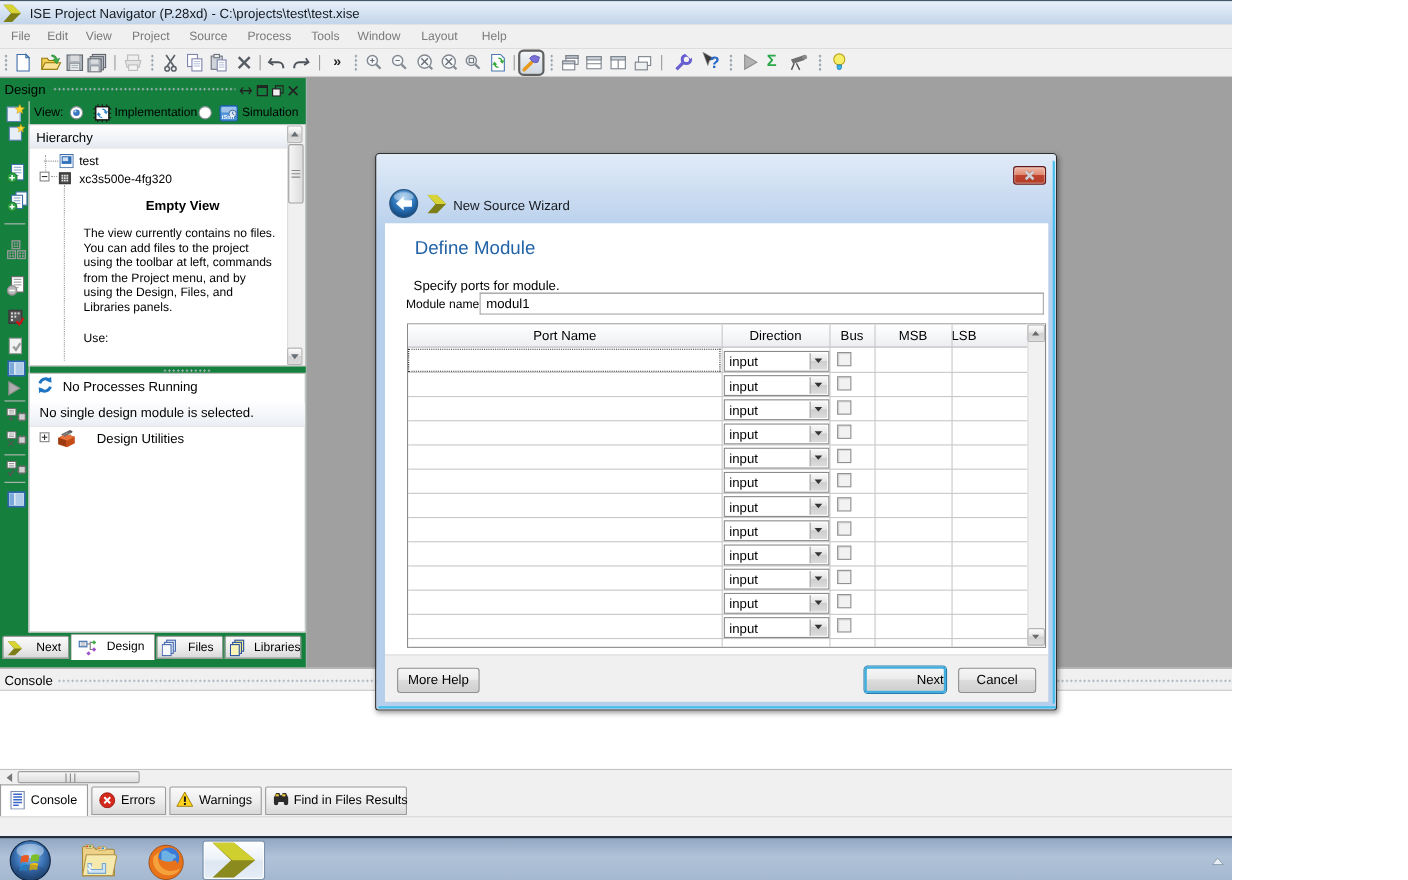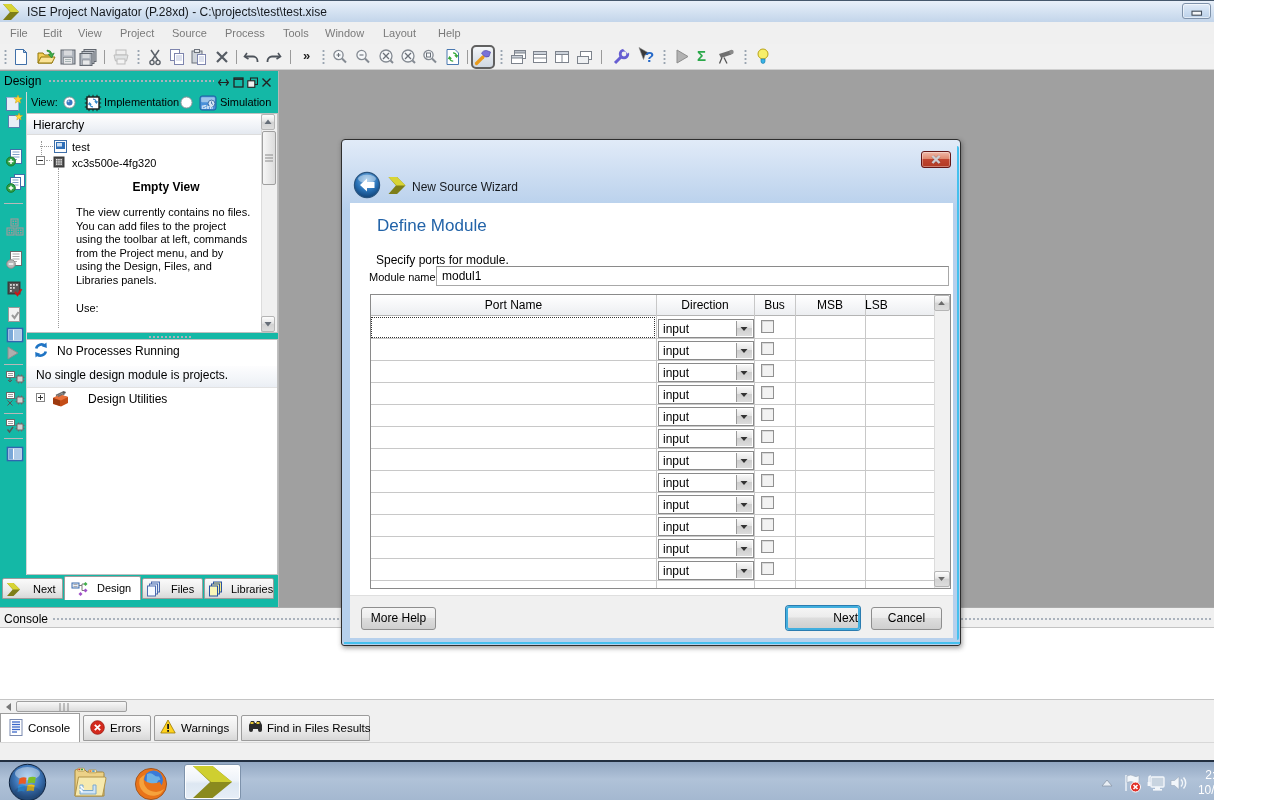--- a/index.html
+++ b/index.html
@@ -1,28 +1,28 @@
 <!DOCTYPE html>
 <html><head><meta charset="utf-8">
 <style>
 html,body{margin:0;padding:0;}
-#screen{position:relative;width:1214px;height:800px;overflow:hidden;font-family:"Liberation Sans",sans-serif;background:#a0a0a0;}
+#screen{position:relative;width:1120px;height:800px;overflow:hidden;font-family:"Liberation Sans",sans-serif;background:#a0a0a0;}
 .a{position:absolute;}
 .txt{position:absolute;white-space:nowrap;}
 
 #titlebar{position:absolute;left:0;top:0;width:1280px;height:22px;background:linear-gradient(#e9f0f9,#d3e1f1 55%,#c3d5ea);border-top:1px solid #46586c;box-sizing:border-box;}
 #titlebar .title{position:absolute;left:27px;top:4px;font-size:12px;color:#15191e;}
 .capbtn{position:absolute;top:2px;height:16px;border:1px solid #7f92aa;border-radius:3px;background:linear-gradient(#e2ebf7,#cddef1 50%,#bcd1e9);box-shadow:inset 0 0 0 1px rgba(255,255,255,.55);box-sizing:border-box;}
 #menubar{position:absolute;left:0;top:22px;width:1280px;height:22px;background:#f0f0f0;}
 #menubar span{position:absolute;top:5px;font-size:11px;color:#7a7a7a;}
 #toolbar{position:absolute;left:0;top:44px;width:1280px;height:26px;background:#f1f1f1;border-bottom:1px solid #cfcfcf;box-sizing:border-box;}
 .grip{position:absolute;top:5px;width:3px;height:16px;background-image:radial-gradient(circle,#9aa5b1 1px,transparent 1.2px);background-size:3px 4px;}
 .tsep{position:absolute;top:6px;width:1px;height:14px;background:#9a9a9a;}
 
-#leftpanel{position:absolute;left:0;top:71px;width:279px;height:536px;background:#14b8a6;border-right:1px solid #b8b8b8;box-sizing:border-box;}
+#leftpanel{position:absolute;left:0;top:71px;width:279px;height:536px;background:#15803d;border-right:1px solid #b8b8b8;box-sizing:border-box;}
 .dockdots{position:absolute;height:4px;background-image:radial-gradient(circle,#aab2bc 0.9px,transparent 1.1px);background-size:4px 4px;}
 .small{font-size:11px;color:#000;}
 .whitebox{position:absolute;background:#fff;border:1px solid #c0c0c0;box-sizing:border-box;}
 .vscroll{position:absolute;background:#f0f0f0;border-left:1px solid #dcdcdc;box-sizing:border-box;}
 .sbarrow{position:absolute;left:1px;width:14px;height:16px;background:linear-gradient(#fdfdfd,#e5e5e5 45%,#d2d2d2 50%,#dddddd);border:1px solid #b5b5b5;border-radius:2px;box-sizing:border-box;}
 .sbthumb{position:absolute;left:1px;width:14px;background:linear-gradient(90deg,#f6f6f6,#dcdcdc);border:1px solid #9f9f9f;border-radius:2px;box-sizing:border-box;}
 
 .tab{position:absolute;background:linear-gradient(#fafafa,#ececec 55%,#d8d8d8);border:1px solid #9c9c9c;border-radius:2px 2px 0 0;box-sizing:border-box;}
 .tab.sel{background:#ffffff;border-bottom:none;}
 
@@ -346,21 +346,21 @@
 
   <div class="whitebox" style="left:26px;top:268px;width:252px;height:236px"></div>
   <svg class="a" style="left:33px;top:271px" width="16" height="16" viewBox="0 0 16 16">
         <path d="M3.2 6.5 A5.5 5.5 0 0 1 12 3.6" fill="none" stroke="#1f74c4" stroke-width="2.6"></path>
         <path d="M13.5 0.5 L13.8 6 L8.8 4.2 z" fill="#1f74c4"></path>
         <path d="M12.8 9.5 A5.5 5.5 0 0 1 4 12.4" fill="none" stroke="#1f74c4" stroke-width="2.6"></path>
         <path d="M2.5 15.5 L2.2 10 L7.2 11.8 z" fill="#1f74c4"></path>
       </svg>
   <div class="txt" style="left:57px;top:273px;font-size:12px;color:#000">No Processes Running</div>
   <div class="a" style="left:27px;top:295px;width:250px;height:22px;background:linear-gradient(#fdfdfe,#f0f3f7 75%,#eaeef4);border-bottom:1px solid #e2e2e2;box-sizing:border-box"></div>
-  <div class="txt" style="left:36px;top:297px;font-size:12px;color:#000">No single design module is projects.</div>
+  <div class="txt" style="left:36px;top:297px;font-size:12px;color:#000">No single design module is selected.</div>
   <div class="a" style="left:36px;top:322px;width:9px;height:9px;background:#fff;border:1px solid #848484;box-sizing:border-box"></div>
   <div class="a" style="left:38px;top:326px;width:5px;height:1px;background:#333"></div>
   <div class="a" style="left:40px;top:324px;width:1px;height:5px;background:#333"></div>
   <svg class="a" style="left:51px;top:318px" width="19" height="19" viewBox="0 0 19 19">
         <path d="M2 9 l7-3.5 8 2.5 0 6 -7 3.5 -8-2.5 z" fill="#c44d18"></path>
         <path d="M2 9 l7-3.5 8 2.5 -7 3.5 z" fill="#e8703a"></path>
         <path d="M2 9 l7 2.5 0 5.5 -7-2.5 z" fill="#9c3a10"></path>
         <path d="M5 6.5 L12 3 l1.5 1 L7 7.5 M12 3 l1 3" stroke="#6e6e6e" stroke-width="1.4" fill="none"></path>
         <path d="M12.5 2 l2.5 1 -1 1.5 -2.5-1 z" fill="#555"></path>
       </svg>

